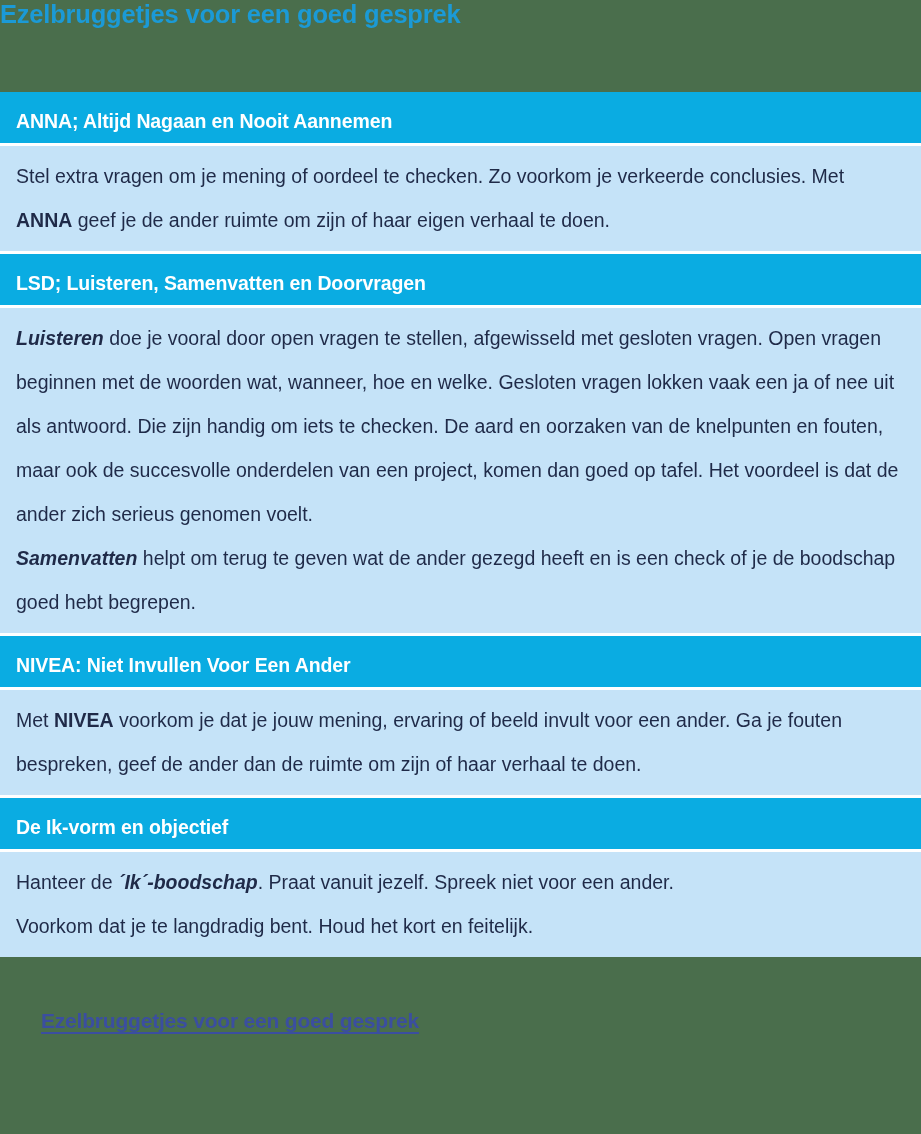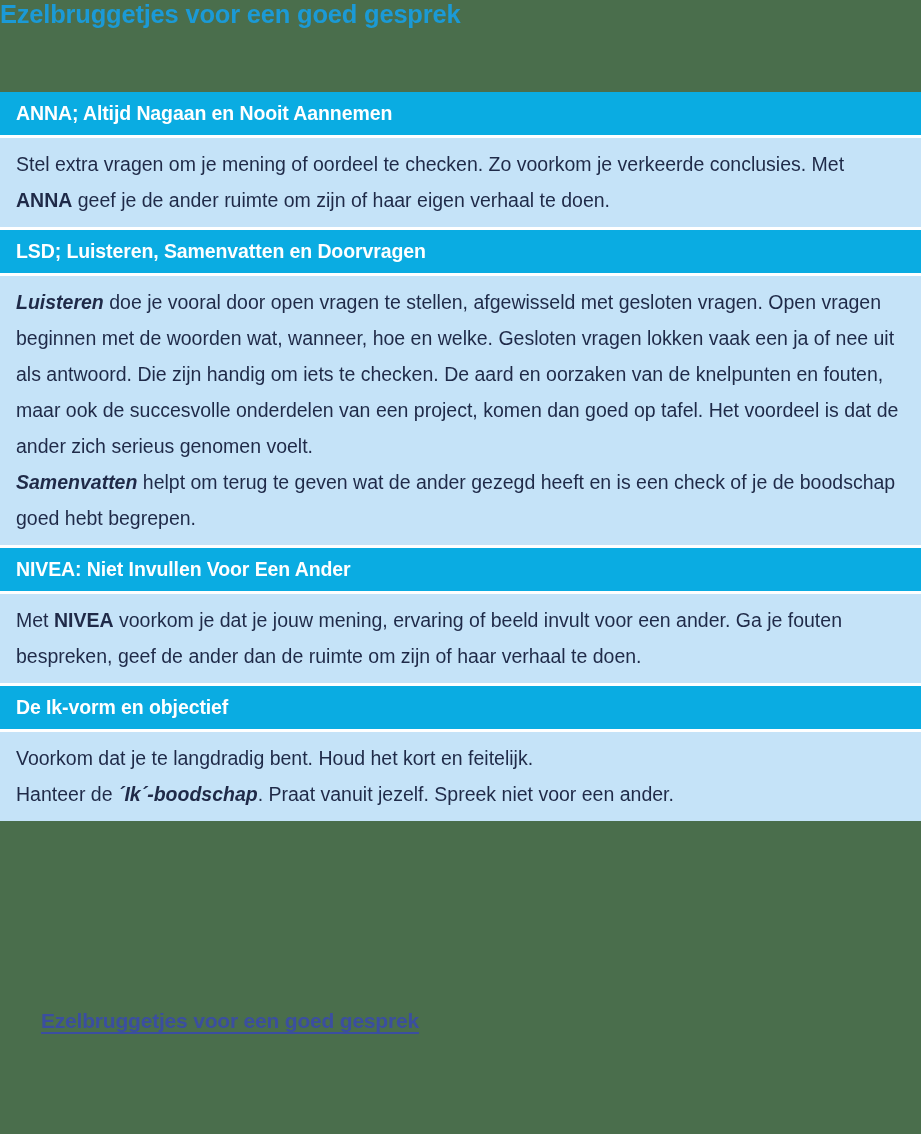--- a/index.html
+++ b/index.html
@@ -43,30 +43,30 @@
     width: 921px;
     background: #ffffff;
   }
 
   .section-header {
     background: #0aace2;
     color: #ffffff;
     font-size: 19.5px;
     font-weight: bold;
     letter-spacing: -0.1px;
-    padding: 8px 0 9px 16px;
+    padding: 16px 0 9px 16px;
     box-sizing: border-box;
     line-height: 26px;
   }
 
   .section-body {
     background: #c5e3f8;
     color: #1f2a48;
     font-size: 19.5px;
-    line-height: 36px;
+    line-height: 44px;
     padding: 8px 16px 9px 16px;
     box-sizing: border-box;
   }
 
   .sep {
     height: 3px;
     background: #ffffff;
   }
 
   .section-body b {
@@ -119,20 +119,20 @@
       <div class="sep"></div>
       <div class="section-header">NIVEA: Niet Invullen Voor Een Ander</div>
       <div class="sep"></div>
       <div class="section-body">
         <p class="para"><span>Met </span><b>NIVEA</b><span> voorkom je dat je jouw mening, ervaring of beeld invult voor een ander. Ga je fouten bespreken, geef de ander dan de ruimte om zijn of haar verhaal te doen.</span></p>
       </div>
       <div class="sep"></div>
       <div class="section-header">De Ik-vorm en objectief</div>
       <div class="sep"></div>
       <div class="section-body">
+        <p class="para"><span>Hanteer de </span><i>´Ik´-boodschap</i><span>. Praat vanuit jezelf. Spreek niet voor een ander.</span></p>
         <p class="para"><span>Voorkom dat je te langdradig bent. Houd het kort en feitelijk.</span></p>
-        <p class="para"><span>Hanteer de </span><i>´Ik´-boodschap</i><span>. Praat vanuit jezelf. Spreek niet voor een ander.</span></p>
       </div>
     </div>
 
   <div class="bottom-link">Ezelbruggetjes voor een goed gesprek</div>
 
 </div>
 
 </body></html>

